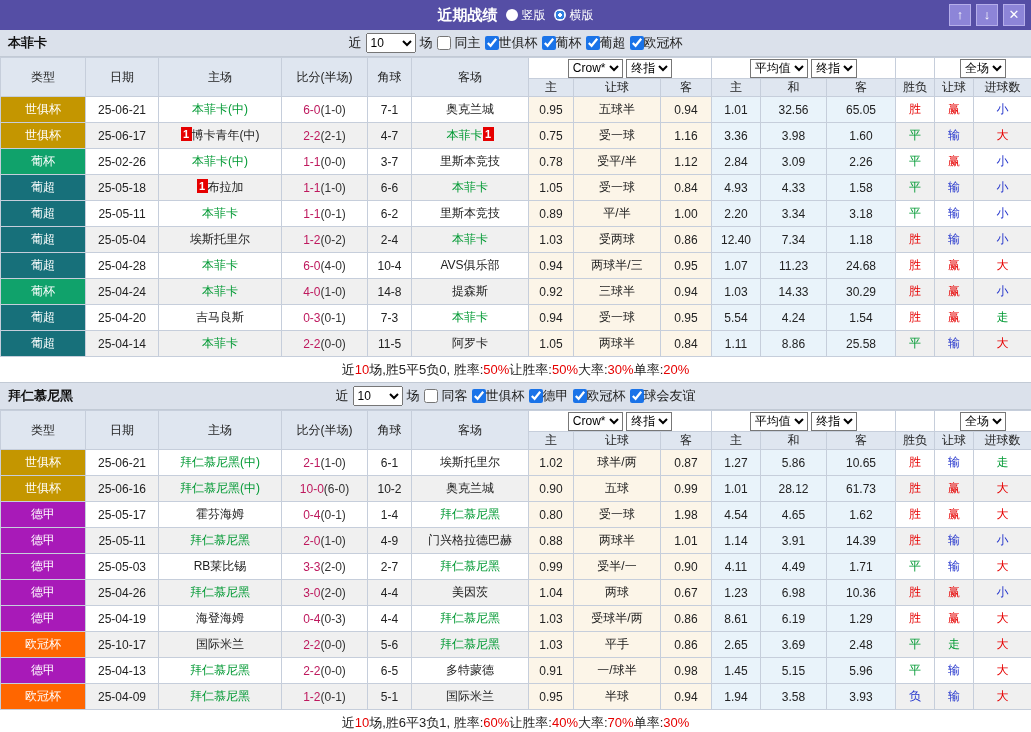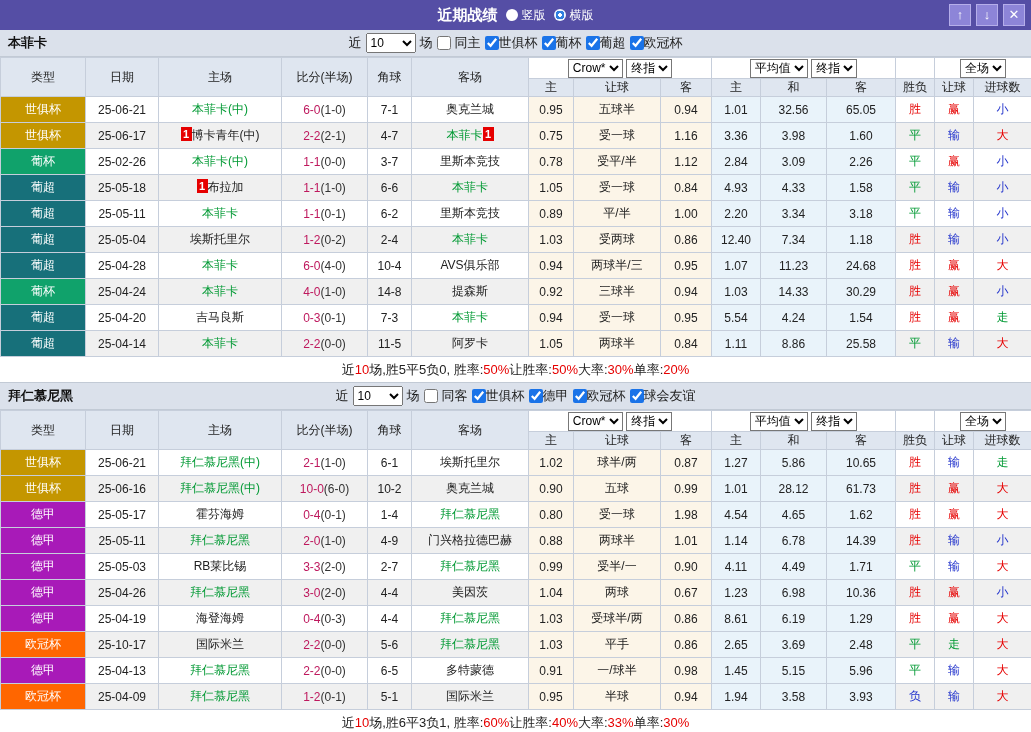--- a/index.html
+++ b/index.html
@@ -467,21 +467,21 @@
           <td class="c-league" style="background:#a81ab8">德甲</td>
           <td class="plain">25-05-11</td>
           <td class="plain"><span class="self">拜仁慕尼黑</span></td>
           <td class="plain"><span class="sc">2-0</span><span class="hf">(1-0)</span></td>
           <td class="plain">4-9</td>
           <td class="plain"><span class="">门兴格拉德巴赫</span></td>
           <td class="c-odd">0.88</td>
           <td class="c-odd">两球半</td>
           <td class="c-odd">1.01</td>
           <td class="c-avg">1.14</td>
-          <td class="c-avg">6.78</td>
+          <td class="c-avg">3.91</td>
           <td class="c-avg">14.39</td>
           <td class="plain" style="color:#e60000">胜</td>
           <td class="plain" style="color:#2233cc">输</td>
           <td class="plain" style="color:#2233cc">小</td>
         </tr>
         <tr>
           <td class="c-league" style="background:#a81ab8">德甲</td>
           <td class="plain">25-05-03</td>
           <td class="plain"><span class="">RB莱比锡</span></td>
           <td class="plain"><span class="sc">3-3</span><span class="hf">(2-0)</span></td>
@@ -585,18 +585,18 @@
       </tbody>
   </table>
   <div class="summary">
       <span>近</span>
       <span class="red">10</span>
       <span>场,胜6平3负1, 胜率:</span>
       <span class="red">60%</span>
       <span> 让胜率:</span>
       <span class="red">40%</span>
       <span> 大率:</span>
-      <span class="red">33%</span>
+      <span class="red">70%</span>
       <span> 单率:</span>
       <span class="red">30%</span>
     </div>
 
 </div>
 
 </body></html>

